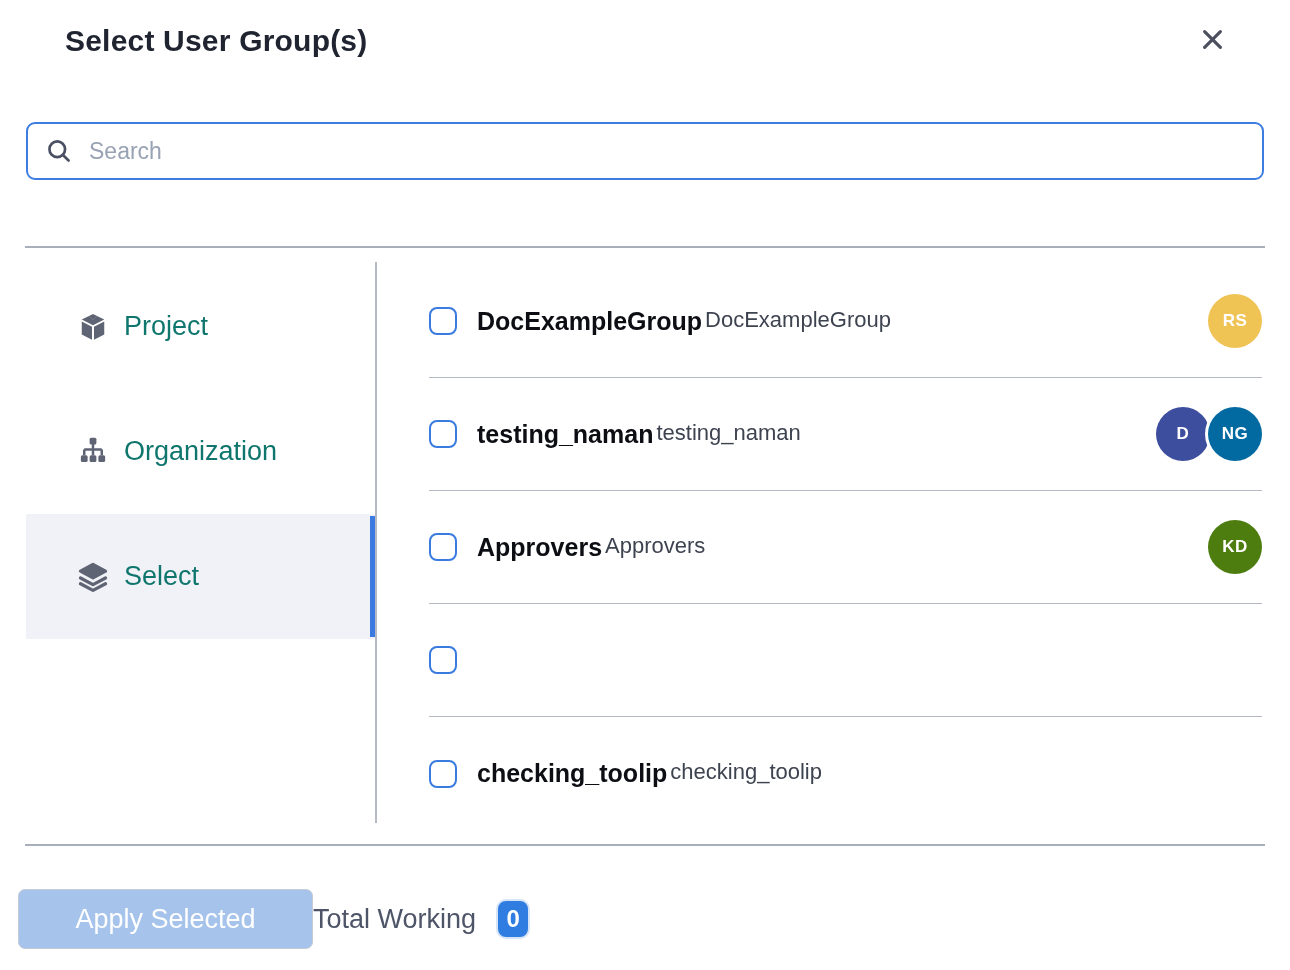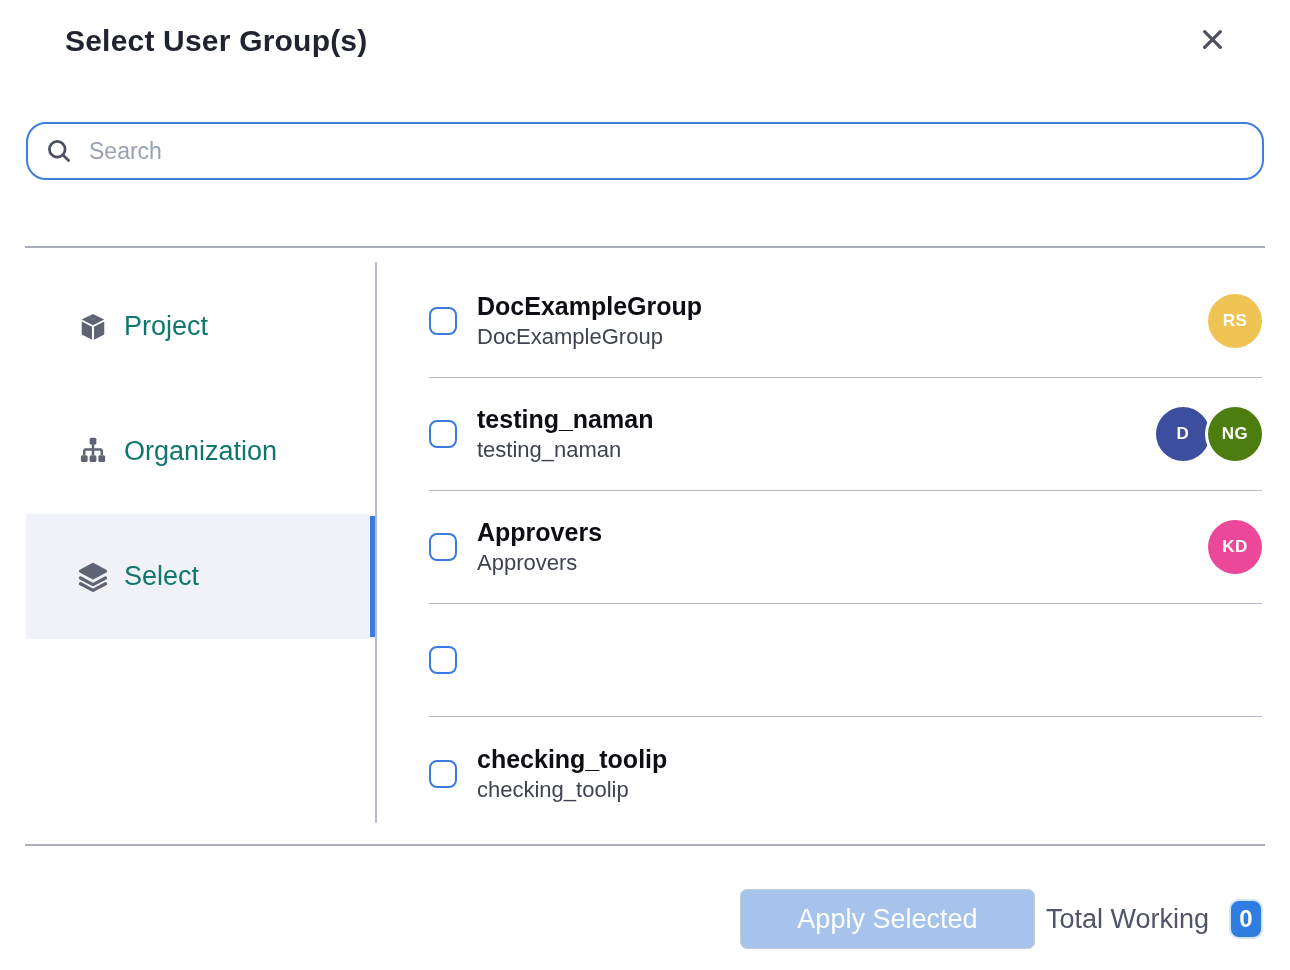--- a/index.html
+++ b/index.html
@@ -7,21 +7,21 @@
   body { font-family: "Liberation Sans", "DejaVu Sans", sans-serif; }
 
   .modal { position: relative; width: 1290px; height: 970px; background: #fff; }
 
   
   .header { display: flex; align-items: center; justify-content: space-between; padding: 24px 62px 0 65px; }
   .title { font-size: 30px; font-weight: 600; color: #1F2430; letter-spacing: .2px; }
   .close-btn { background: none; border: none; cursor: pointer; display: flex; padding: 2px; }
 
   
-  .search-box { margin: 64px 26px 0 26px; height: 58px; border: 2px solid #3D7CE0; border-radius: 20px;
+  .search-box { margin: 64px 26px 0 26px; height: 58px; border: 2px solid #3D7CE0; border-radius: 9px;
                 display: flex; align-items: center; gap: 16px; padding: 0 17px; background: #fff; }
   .search-input { flex: 1; border: none; outline: none; font-size: 23px; color: #2b3140; background: transparent;
                   font-family: "Liberation Sans", sans-serif; }
   .search-input::placeholder { color: #98A2B3; }
 
   .divider-h { height: 2px; background: #A9AEBB; margin: 0 25px; }
   .divider-top { margin-top: 66px; }
 
   
   .content { display: flex; height: 596px; }
@@ -32,30 +32,30 @@
   .tab.selected::after { content: ""; position: absolute; right: 0; top: 2px; bottom: 2px; width: 5px; background: #3B7AE0; }
   .tab .ticon { display: flex; flex-shrink: 0; }
 
   .vdivider { width: 2px; background: #B6BAC6; margin-top: 14px; height: 561px; flex-shrink: 0; }
 
   .list { flex: 1; margin-right: 28px; padding: 17px 0 0 52px; }
   .row { height: 113px; display: flex; align-items: center; gap: 20px; border-bottom: 1.5px solid #B6BAC6; }
   .row:last-child { border-bottom: none; }
   .checkbox { width: 28px; height: 28px; border: 2px solid #3A7BDF; border-radius: 8px; background: #fff;
               flex-shrink: 0; cursor: pointer; }
-  .row-text { display: flex; flex-direction: column; gap: 3px; }
+  .row-text { display: flex; flex-direction: row; gap: 3px; }
   .row-title { font-size: 25px; font-weight: 700; color: #0C0E13; }
   .row-sub { font-size: 22px; color: #3E4350; }
   .avatars { margin-left: auto; display: flex; align-items: center; }
   .avatar { width: 54px; height: 54px; border-radius: 50%; color: #fff; font-weight: 700; font-size: 17px;
             display: flex; align-items: center; justify-content: center; letter-spacing: .5px; }
   .avatar + .avatar { margin-left: -2px; box-shadow: 0 0 0 3px #fff; position: relative; }
 
   
-  .footer { display: flex; align-items: center; justify-content: flex-end; margin: 43px 27px 0 18px; gap: 11px; }
+  .footer { display: flex; align-items: center; justify-content: flex-start; margin: 43px 27px 0 18px; }
   .apply-btn { width: 295px; height: 60px; background: #A6C3EB; border: 1px solid #C5CCD8; border-radius: 7px;
                color: #ffffff; font-size: 27px; font-weight: 500; cursor: pointer;
                font-family: "Liberation Sans", sans-serif; }
   .total-wrap { display: flex; align-items: center; gap: 20px; }
   .total-label { font-size: 27px; color: #4E5568; }
   .total-badge { min-width: 34px; height: 40px; padding: 0 4px; background: #2F7DE1; border: 2px solid #D6E4F8;
                  border-radius: 10px; color: #fff; font-size: 24px; font-weight: 700;
                  display: flex; align-items: center; justify-content: center; }
 </style>
 </head>
@@ -144,32 +144,32 @@
       </div>
 
       <div class="row">
         <span class="checkbox" role="checkbox" aria-checked="false"></span>
         <span class="row-text">
           <span class="row-title">testing_naman</span>
           <span class="row-sub">testing_naman</span>
         </span>
         <span class="avatars">
           <span class="avatar" style="background: rgb(61, 78, 158);">D</span>
-          <span class="avatar" style="background: #4d7c0f;">NG</span>
+          <span class="avatar" style="background: #0369a1;">NG</span>
         </span>
       </div>
 
       <div class="row">
         <span class="checkbox" role="checkbox" aria-checked="false"></span>
         <span class="row-text">
           <span class="row-title">Approvers</span>
           <span class="row-sub">Approvers</span>
         </span>
         <span class="avatars">
-          <span class="avatar" style="background: #ec4899;">KD</span>
+          <span class="avatar" style="background: #4d7c0f;">KD</span>
         </span>
       </div>
 
       <div class="row">
         <span class="checkbox" role="checkbox" aria-checked="false"></span>
       </div>
 
       <div class="row">
         <span class="checkbox" role="checkbox" aria-checked="false"></span>
         <span class="row-text">

